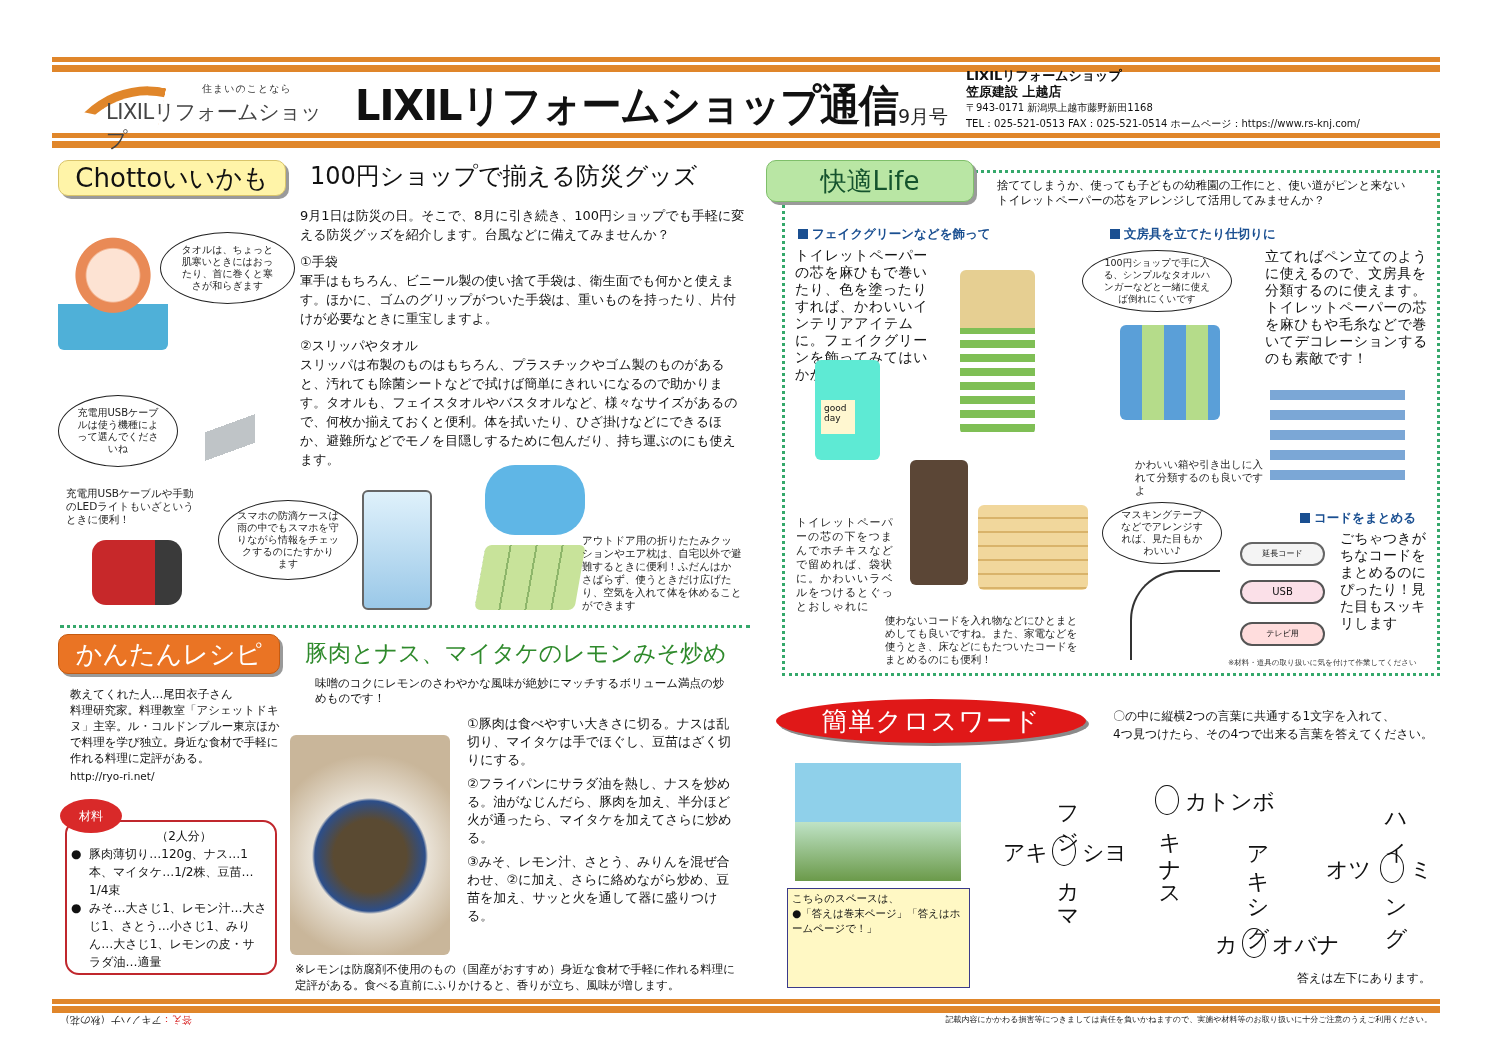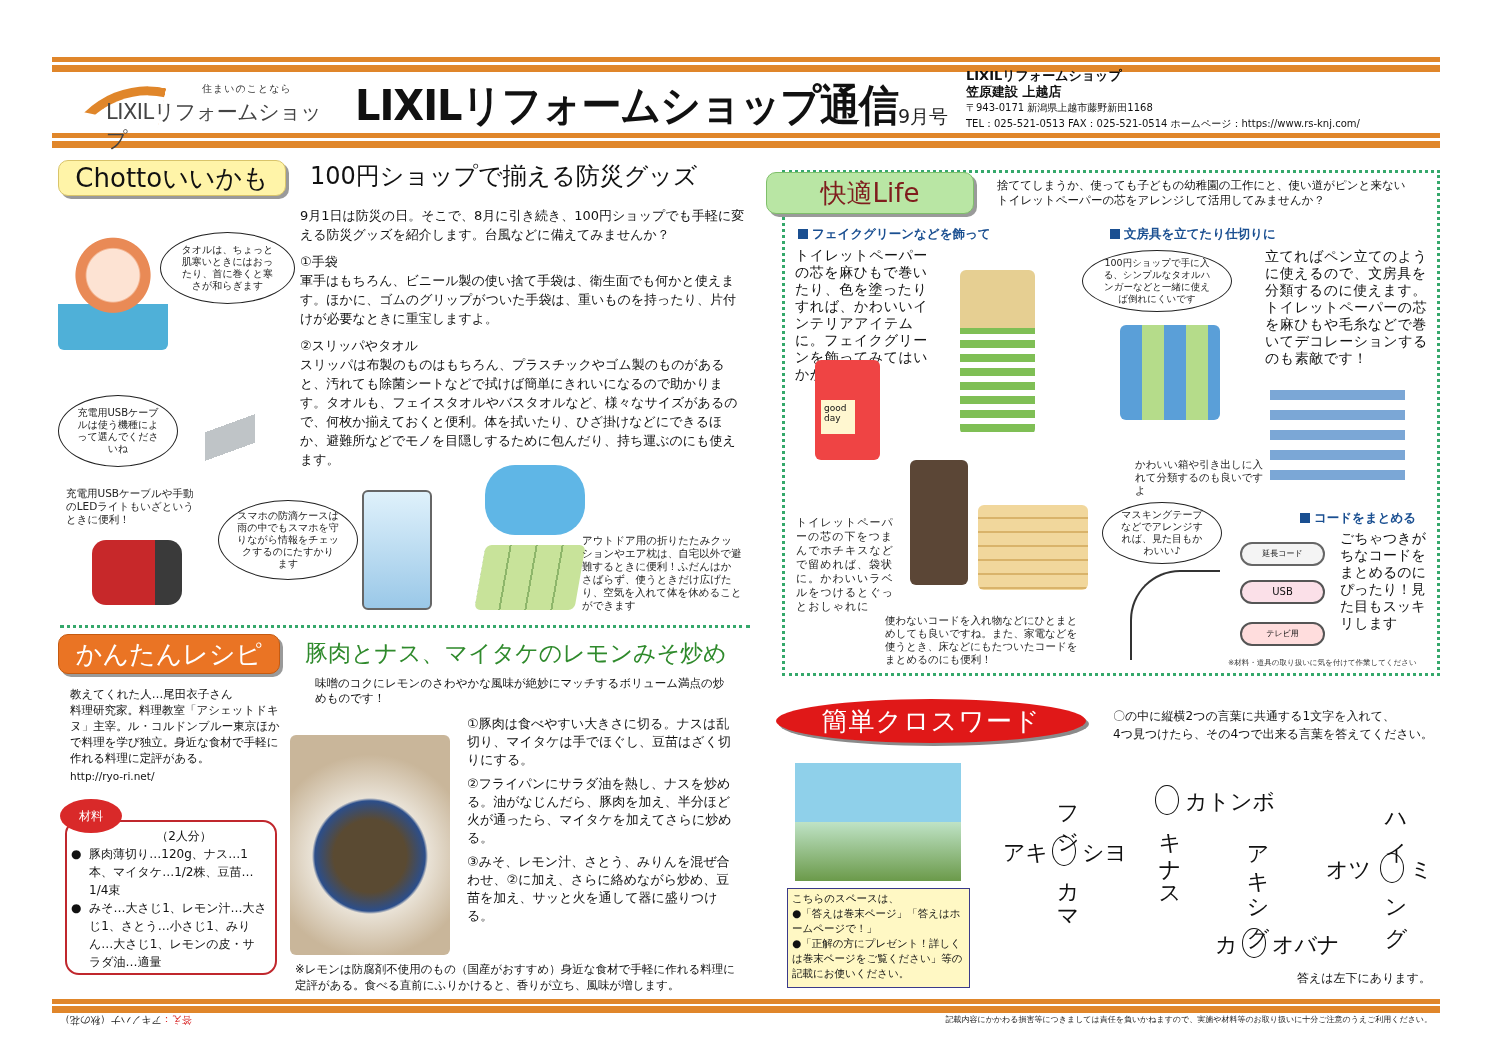--- a/index.html
+++ b/index.html
@@ -19,21 +19,21 @@
 
   .title { left: 355px; top: 78px; font-size: 40px; font-weight: 900; letter-spacing: -1px; color: #111; font-family: "DejaVu Sans", sans-serif; transform: scaleY(1.08); }
   .issue { left: 898px; top: 104px; font-size: 19px; color: #222; }
   .shop-info { left: 966px; top: 68px; font-size: 12px; line-height: 16px; color: #111; }
   .shop-info .bold { font-size: 13px; font-weight: bold; }
   .shop-info .small { font-size: 10px; }
 
   
   .tag { position: absolute; border-radius: 10px; box-shadow: 3px 3px 0 #9a9a9a; font-size: 26px; display: flex; align-items: center; justify-content: center; }
   .tag-yellow { background: #fff4a8; border: 1px solid #d9c46a; color: #111; }
-  .tag-green { background: #b9e6a4; border: 1px solid #7fbf6a; color: #7f1d1d; margin-top: 12px; }
+  .tag-green { background: #b9e6a4; border: 1px solid #7fbf6a; color: #14532d; }
   .tag-orange { background: #ea7424; border: 1px solid #c55a10; color: #fff; }
 
   .h-title { font-size: 24px; color: #111; }
   .body-text { font-size: 13px; line-height: 19px; color: #111; }
   .bubble { position: absolute; border: 1.5px solid #222; border-radius: 50%; background: #fff; font-size: 10px; line-height: 12px; text-align: center; display: flex; align-items: center; justify-content: center; padding: 10px 18px; color: #222; }
   .caption { font-size: 10.5px; line-height: 13px; color: #222; }
 
   .img { position: absolute; border-radius: 6px; }
 
   
@@ -107,21 +107,21 @@
 <div class="abs caption" style="left:582px;top:534px;width:160px;">アウトドア用の折りたたみクッションやエア枕は、自宅以外で避難するときに便利！ふだんはかさばらず、使うときだけ広げたり、空気を入れて体を休めることができます</div>
 
 <div class="dots-h" style="left:60px;top:625px;width:690px;"></div>
 
 <div class="dotted-box"></div>
 <div class="tag tag-green" style="left:766px;top:160px;width:208px;height:42px;">快適Life</div>
 <div class="abs" style="left:997px;top:178px;width:420px;font-size:11.5px;line-height:15px;">捨ててしまうか、使っても子どもの幼稚園の工作にと、使い道がピンと来ないトイレットペーパーの芯をアレンジして活用してみませんか？</div>
 
 <div class="abs subhead" style="left:798px;top:226px;"><span class="sq"></span><span>フェイクグリーンなどを飾って</span></div>
 <div class="abs life-text" style="left:795px;top:247px;width:145px;">トイレットペーパーの芯を麻ひもで巻いたり、色を塗ったりすれば、かわいいインテリアアイテムに。フェイクグリーンを飾ってみてはいかがですか？</div>
-<div class="img" style="left:815px;top:360px;width:65px;height:100px;background:#ef4444;">
+<div class="img" style="left:815px;top:360px;width:65px;height:100px;background:#5eead4;">
   <div style="position:absolute;left:6px;top:40px;width:34px;height:34px;background:#fff7d0;font-size:9px;line-height:10px;padding:3px;">good day</div>
 </div>
 <div class="img" style="left:960px;top:270px;width:75px;height:165px;background:linear-gradient(#e6cf92 0 35%, transparent 35%), repeating-linear-gradient(#7fbf55 0 8px, transparent 8px 14px);"></div>
 
 <div class="abs subhead" style="left:1110px;top:226px;"><span class="sq"></span><span>文房具を立てたり仕切りに</span></div>
 <div class="bubble" style="left:1082px;top:250px;width:150px;height:62px;font-size:9.5px;">100円ショップで手に入る、シンプルなタオルハンガーなどと一緒に使えば倒れにくいです</div>
 <div class="abs life-text" style="left:1265px;top:248px;width:175px;">立てればペン立てのように使えるので、文房具を分類するのに使えます。トイレットペーパーの芯を麻ひもや毛糸などで巻いてデコレーションするのも素敵です！</div>
 <div class="img" style="left:1120px;top:325px;width:100px;height:95px;background:repeating-linear-gradient(90deg,#5a9fd8 0 22px,#b5dc8a 22px 44px);"></div>
 <div class="abs caption" style="left:1135px;top:458px;width:135px;">かわいい箱や引き出しに入れて分類するのも良いですよ</div>
 <div class="img" style="left:1270px;top:380px;width:135px;height:110px;background:linear-gradient(transparent 45%, transparent 45%), repeating-linear-gradient(#ffffff 0 10px,#7ba7d6 10px 20px);"></div>
@@ -169,21 +169,20 @@
 
 <div class="cw-pill">簡単クロスワード</div>
 <div class="abs" style="left:1113px;top:707px;font-size:12px;line-height:18px;">
   <div>〇の中に縦横2つの言葉に共通する1文字を入れて、</div>
   <div>4つ見つけたら、その4つで出来る言葉を答えてください。</div>
 </div>
 <div class="img" style="left:795px;top:763px;width:166px;height:118px;background:linear-gradient(#8fd0ea 0 50%, #bfe3c6 50%, #6b9a4a 100%);border-radius:0;"></div>
 <div class="note-box">
   <div>こちらのスペースは、</div>
   <div>●「答えは巻末ページ」「答えはホームページで！」</div>
-  <div>●「正解の方にプレゼント！詳しくは巻末ページをご覧ください」等の記載にお使いください。</div>
 </div>
 
 <div class="cw cw-v" style="left:1053px;top:790px;">フジ</div>
 <div class="cw" style="left:1003px;top:838px;">アキ</div>
 <span class="cw circle" style="left:1052px;top:836px;"></span>
 <div class="cw" style="left:1082px;top:838px;">シヨ</div>
 <div class="cw cw-v" style="left:1053px;top:868px;">カマ</div>
 
 <span class="cw circle" style="left:1155px;top:785px;"></span>
 <div class="cw" style="left:1185px;top:787px;">カトンボ</div>

